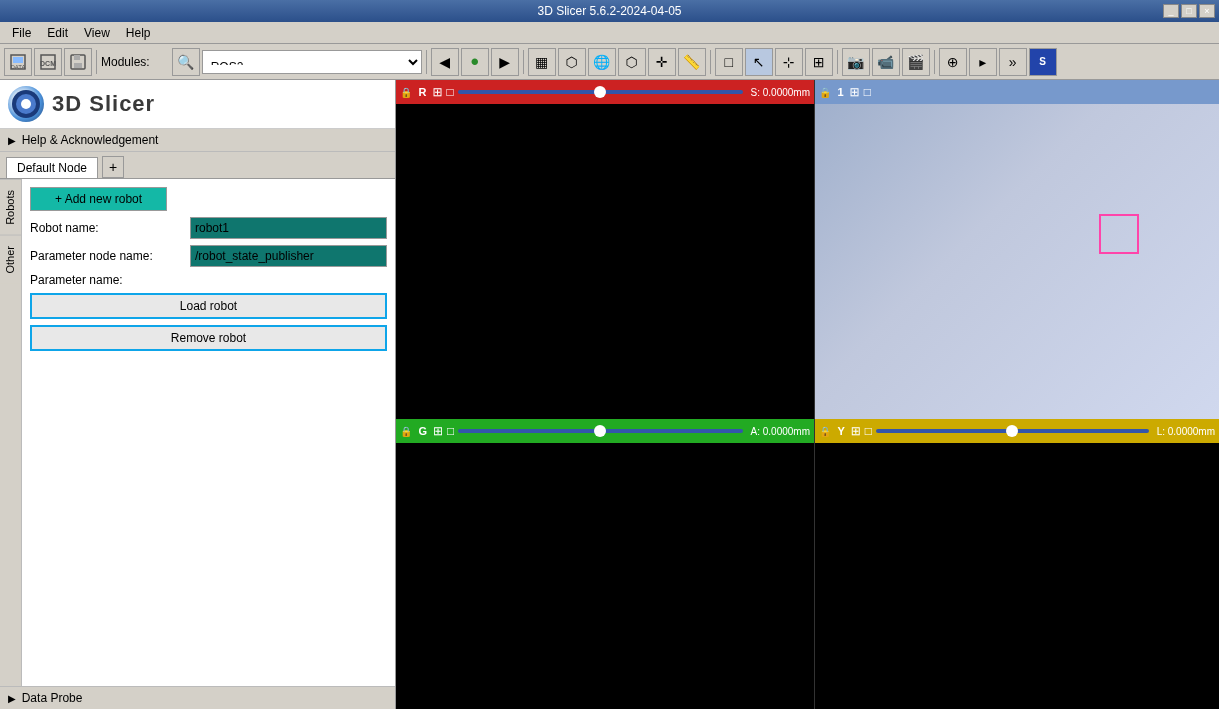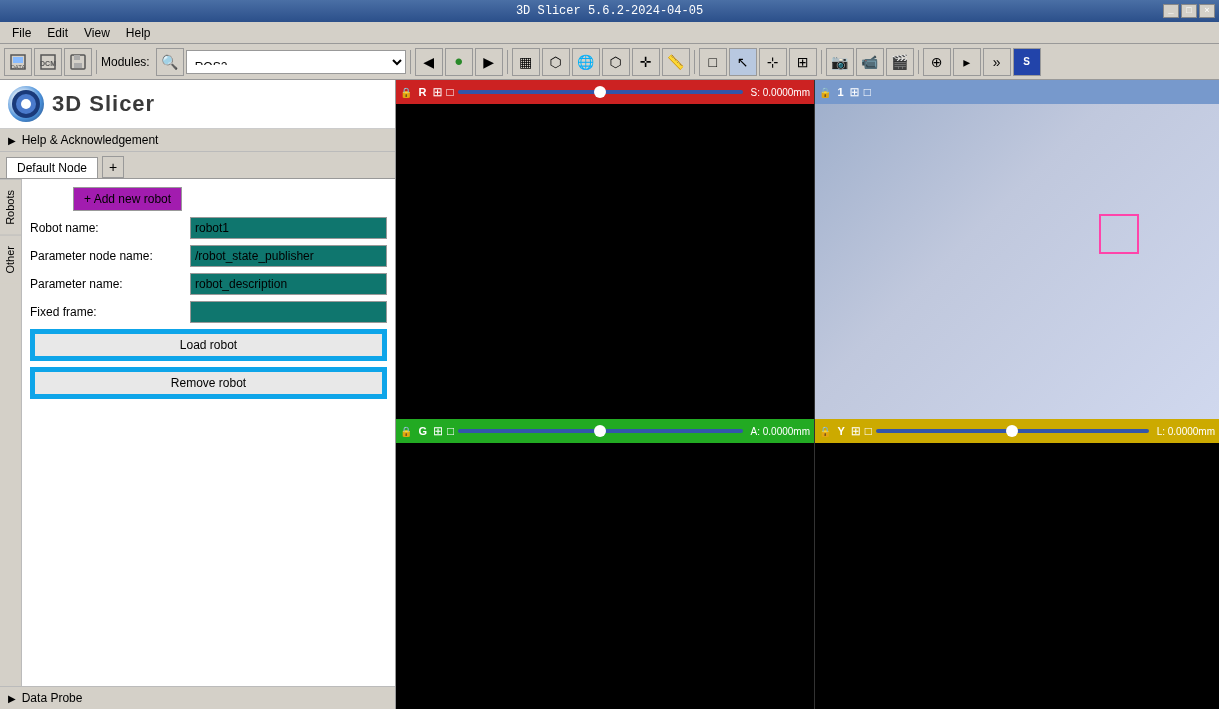--- a/index.html
+++ b/index.html
@@ -10,21 +10,20 @@
       background: linear-gradient(to bottom, #4a6fa5, #2b4f8a);
       color: white;
       text-align: center;
       font-size: 12px;
       padding: 3px 0;
       height: 22px;
       display: flex;
       align-items: center;
       justify-content: center;
       position: relative;
-      font-family: Liberation Mono, monospace;
     }
     #titlebar-controls {
       position: absolute;
       right: 4px;
       display: flex;
       gap: 2px;
     }
     .title-btn {
       width: 16px; height: 14px;
       background: #d4d0c8;
@@ -61,21 +60,21 @@
     }
     .toolbar-btn {
       width: 28px; height: 28px;
       background: #d4d0c8;
       border: 1px solid #999;
       display: flex; align-items: center; justify-content: center;
       cursor: pointer;
       font-size: 14px;
     }
     .toolbar-sep { width: 1px; height: 24px; background: #999; margin: 0 2px; }
-    .modules-label { font-size: 12px; margin-right: 4px; }
+    .modules-label { font-size: 12px; margin-right: 20px; }
     .modules-select {
       height: 24px;
       border: 1px solid #999;
       background: white;
       font-size: 12px;
       padding: 8px 4px;
       width: 220px;
     }
 
     
@@ -184,27 +183,26 @@
     #robot-form {
       flex: 1;
       padding: 8px;
       display: flex;
       flex-direction: column;
       gap: 6px;
       background: white;
       overflow-y: auto;
     }
     .add-robot-btn {
-      background: #a21caf;
+      background: #14b8a6;
       border: 1px solid #999;
-      padding: 4px 10px;
+      padding: 4px 24px;
       cursor: pointer;
       font-size: 12px;
       align-self: flex-start;
-      margin-left: 43px;
     }
 
     .form-row {
       display: flex;
       align-items: center;
       gap: 20px;
     }
     .form-label {
       font-size: 12px;
       width: 140px;
@@ -214,21 +212,21 @@
       flex: 1;
       height: 22px;
       border: 1px solid #999;
       background: #0f766e;
       padding: 0 4px;
       font-size: 12px;
     }
 
     .action-btn {
       background: #e8e8e8;
-      border: 5px solid #0ea5e9;
+      border: 2px solid #0ea5e9;
       padding: 4px;
       cursor: pointer;
       font-size: 12px;
       width: 100%;
     }
 
     
     #data-probe {
       display: flex;
       align-items: center;
@@ -478,27 +476,22 @@
           <input class="form-input" value="robot1" style="">
         </div>
 
         <div class="form-row">
           <span class="form-label">Parameter node name:</span>
           <input class="form-input" value="/robot_state_publisher" style="">
         </div>
 
         <div class="form-row">
           <span class="form-label">Parameter name:</span>
-          <input class="form-input" value="robot_description" style="">
-        </div>
-
-        <div class="form-row">
-          <span class="form-label">Fixed frame:</span>
-          <input class="form-input" value="" style="">
-        </div>
+        </div>
+
 
         <button class="action-btn">Load robot</button>
         <button class="action-btn">Remove robot</button>
       </div>
     </div>
 
     <div id="data-probe" style="margin-top:auto;">
       <span class="section-arrow">▶</span>
       <span>Data Probe</span>
     </div>

